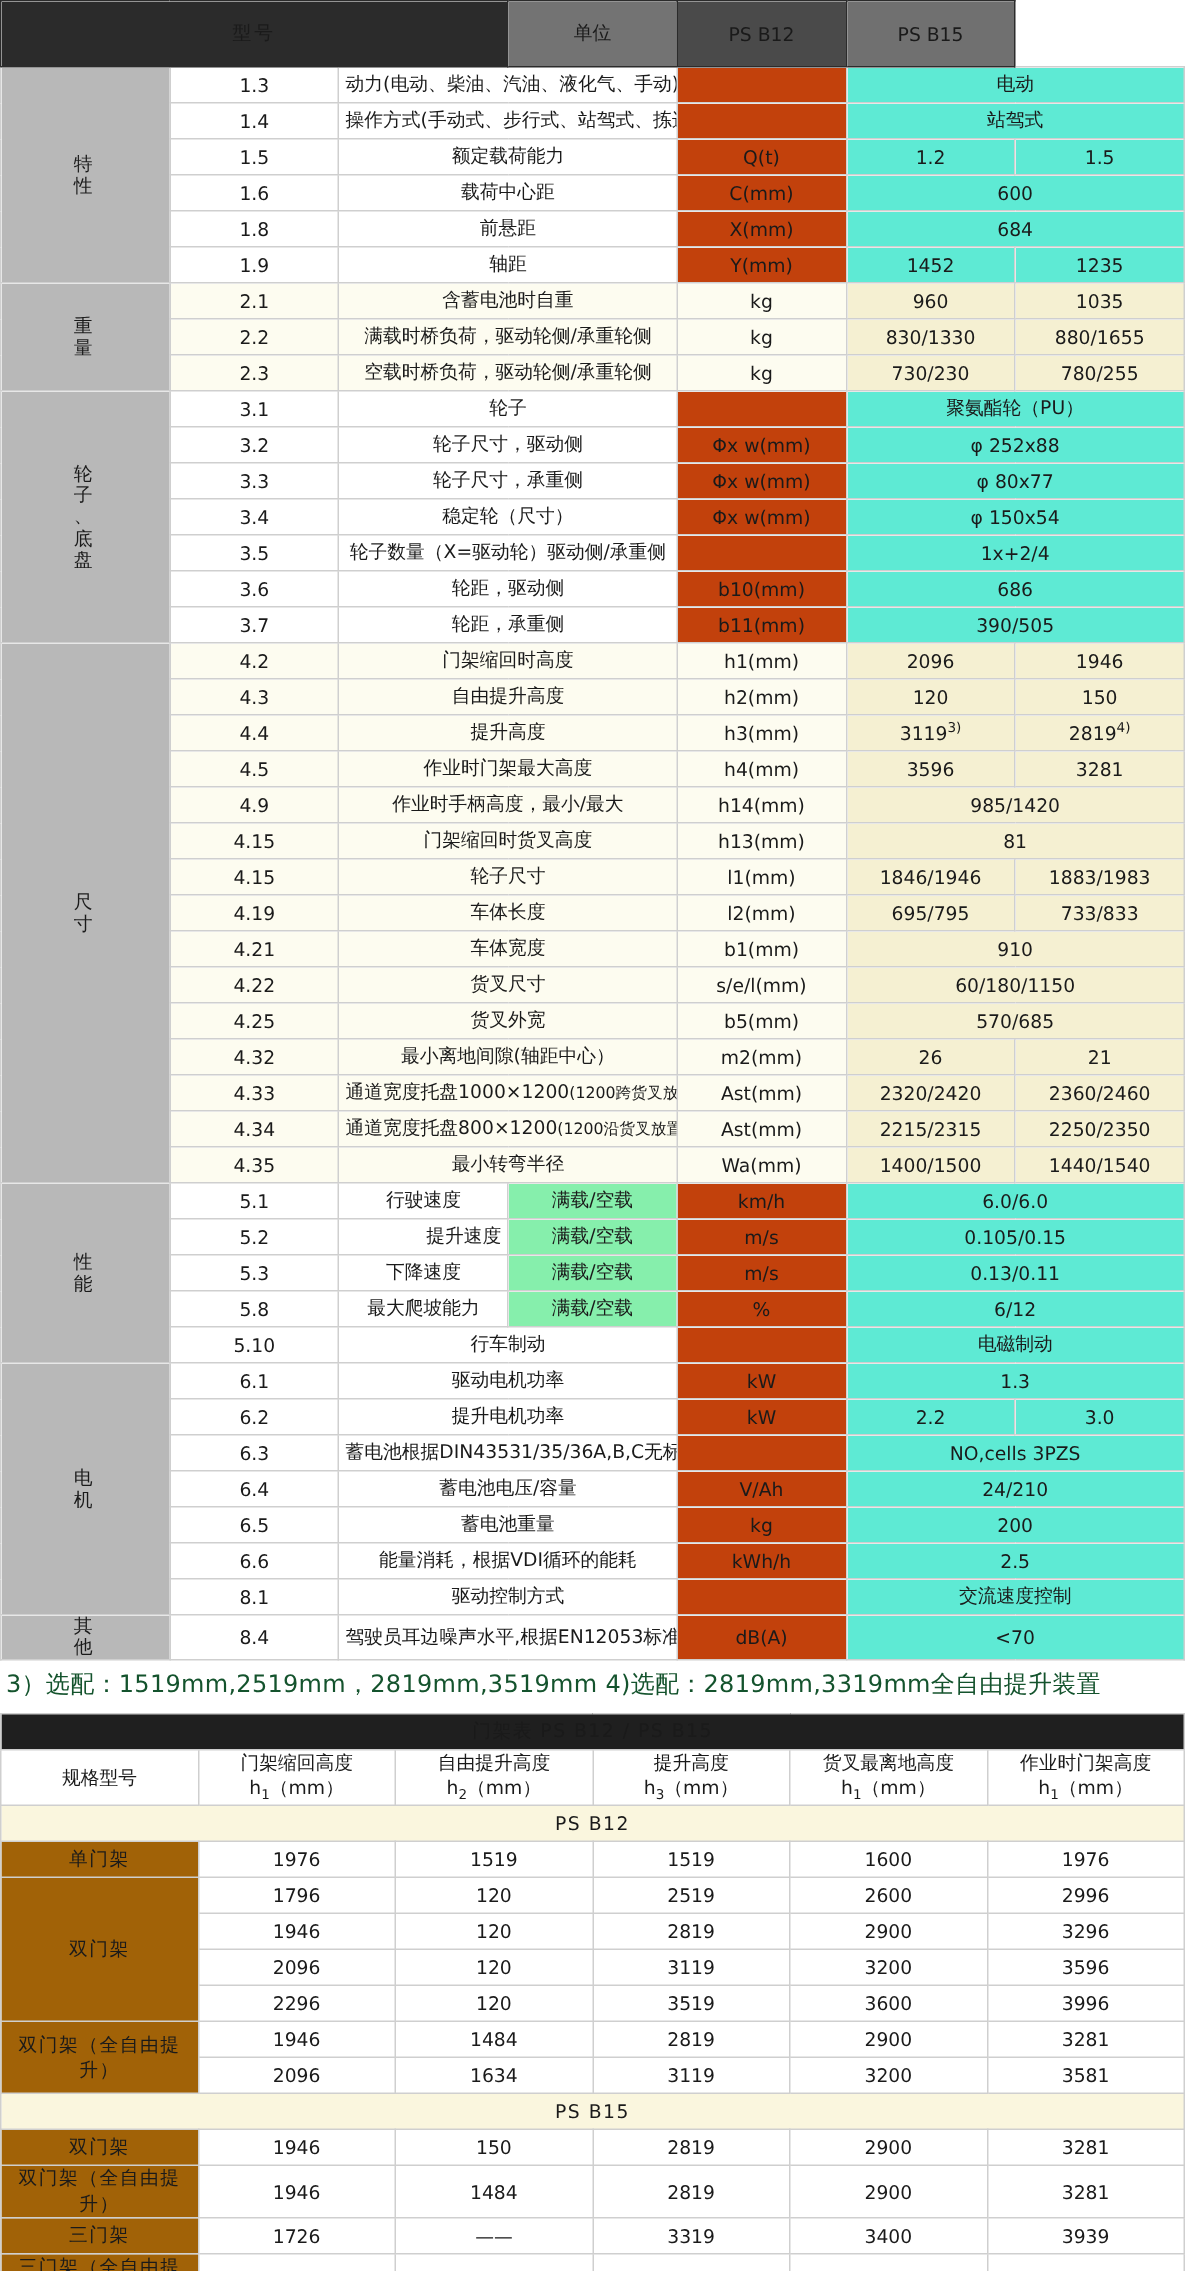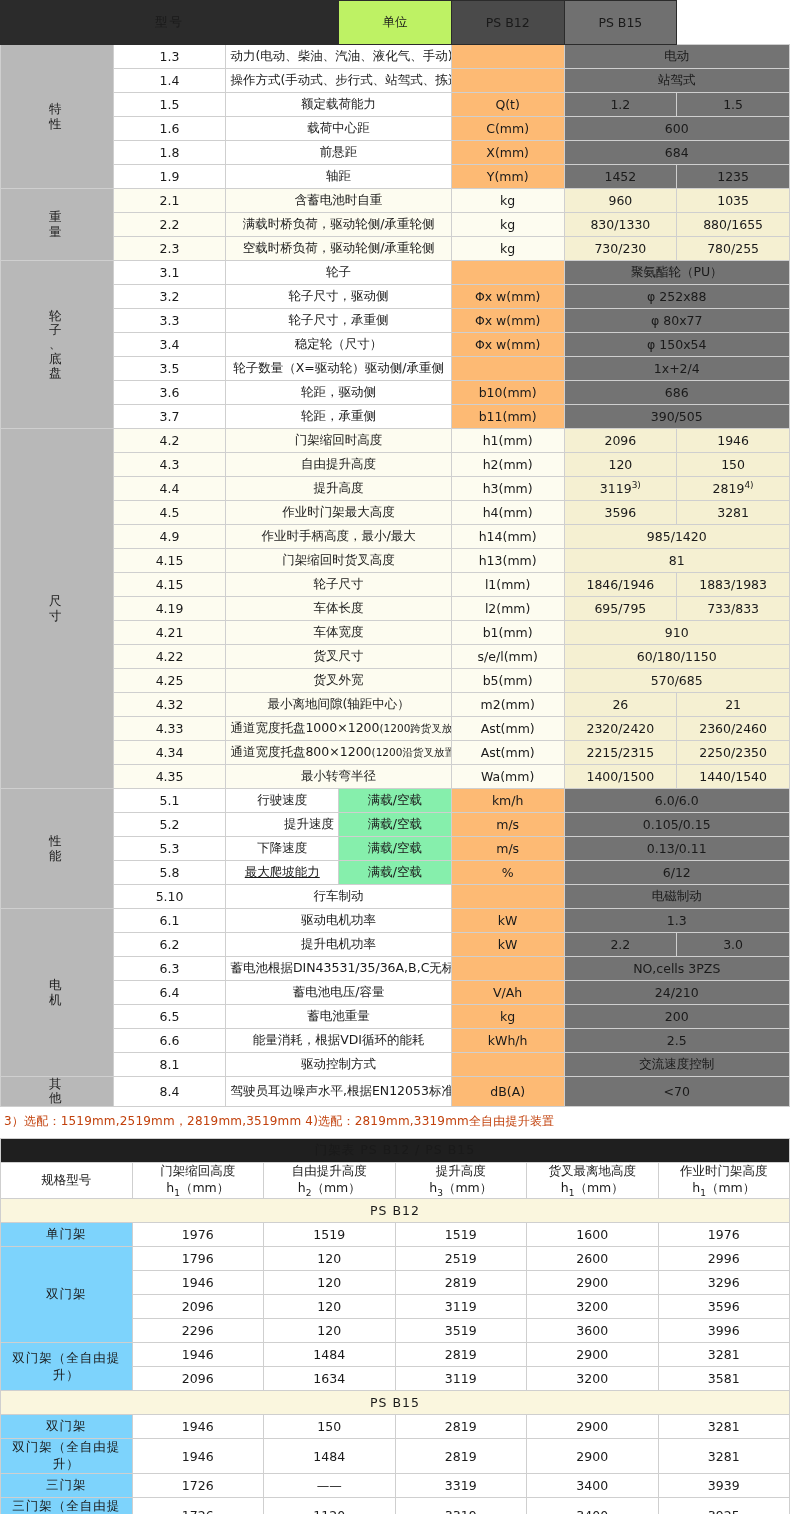--- a/index.html
+++ b/index.html
@@ -35,21 +35,21 @@
     height: 44px;
     border: 1px solid #2b2b2b;
   }
   th.h-model {
     background: #2b2b2b;
     color: #ffffff;
     font-size: 24px;
     letter-spacing: 2px;
   }
   th.h-unit {
-    background: #bef264;
+    background: #737373;
     color: #ffffff;
     font-size: 21px;
   }
   th.h-b12 {
     background: #4a4a4a;
     color: #ffffff;
     font-size: 21px;
   }
   th.h-b15 {
     background: #707070;
@@ -71,42 +71,42 @@
     background: #fff;
   }
   td.label {
     text-align: left;
     padding-left: 8px;
     width: 256px;
     background: #fff;
   }
   td.unit {
     width: 110px;
-    background: #fdba74;
+    background: #c2410c;
   }
   td.v1, td.v2 {
     width: 163px;
   }
   
   tr.tint td.num, tr.tint td.label, tr.tint td.unit { background: #fdfcf0; }
   tr.tint td.v1, tr.tint td.v2, tr.tint td.vspan { background: #f5f0d2; }
-  tr.plain td.v1, tr.plain td.v2, tr.plain td.vspan { background: #737373; margin-top: 36px; }
+  tr.plain td.v1, tr.plain td.v2, tr.plain td.vspan { background: #5eead4; margin-top: 36px; }
 
   td.sub {
     width: 96px;
     background: #86efac;
     text-align: center;
   }
 
   .small { font-size: 10.5px; }
   .sup { font-size: 9px; vertical-align: super; }
 
   .footnote {
-    font-size: 12px;
-    color: #c2410c;
+    font-size: 16px;
+    color: #14532d;
     padding: 6px 2px 6px 4px;
     letter-spacing: 0.2px;
   }
 
   
   table.mast {
     width: 790px;
     border-collapse: collapse;
     table-layout: fixed;
     margin-top: 2px;
@@ -135,21 +135,21 @@
     font-size: 12.5px;
     line-height: 1.35;
   }
   td.sect {
     background: #faf6de;
     font-size: 14px;
     height: 26px;
     letter-spacing: 1px;
   }
   td.rowname {
-    background: #7dd3fc;
+    background: #a16207;
     font-size: 13px;
     letter-spacing: 1px;
   }
   td.mval { background: #fff; }
   .sub-idx { font-size: 9px; vertical-align: sub; }
 </style>
 </head>
 <body>
 
 <div id="page">
@@ -386,21 +386,21 @@
         </tr>
         <tr class="plain">
           <td class="num">5.3</td>
           <td class="label" colspan="1" style="width: 160px;">下降速度</td>
           <td class="sub">满载/空载</td>
           <td class="unit">m/s</td>
           <td class="vspan" colspan="2">0.13/0.11</td>
         </tr>
         <tr class="plain">
           <td class="num">5.8</td>
-          <td class="label" colspan="1" style="width: 160px; text-decoration: underline;">最大爬坡能力</td>
+          <td class="label" colspan="1" style="width: 160px;">最大爬坡能力</td>
           <td class="sub">满载/空载</td>
           <td class="unit">%</td>
           <td class="vspan" colspan="2">6/12</td>
         </tr>
         <tr class="plain">
           <td class="num">5.10</td>
           <td class="label" colspan="2">行车制动</td>
           <td class="unit"></td>
           <td class="vspan" colspan="2">电磁制动</td>
         </tr>

